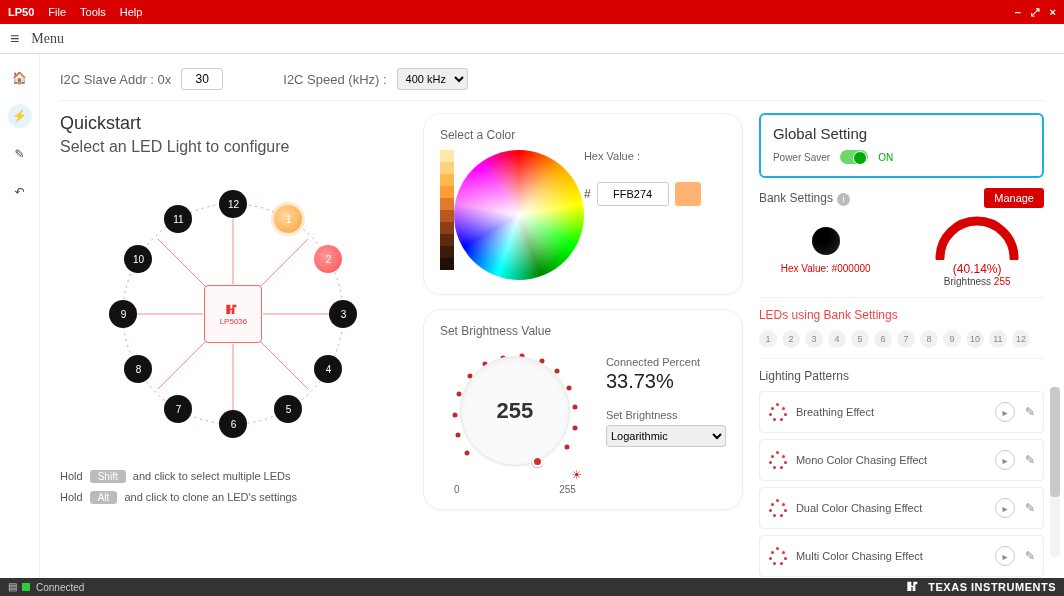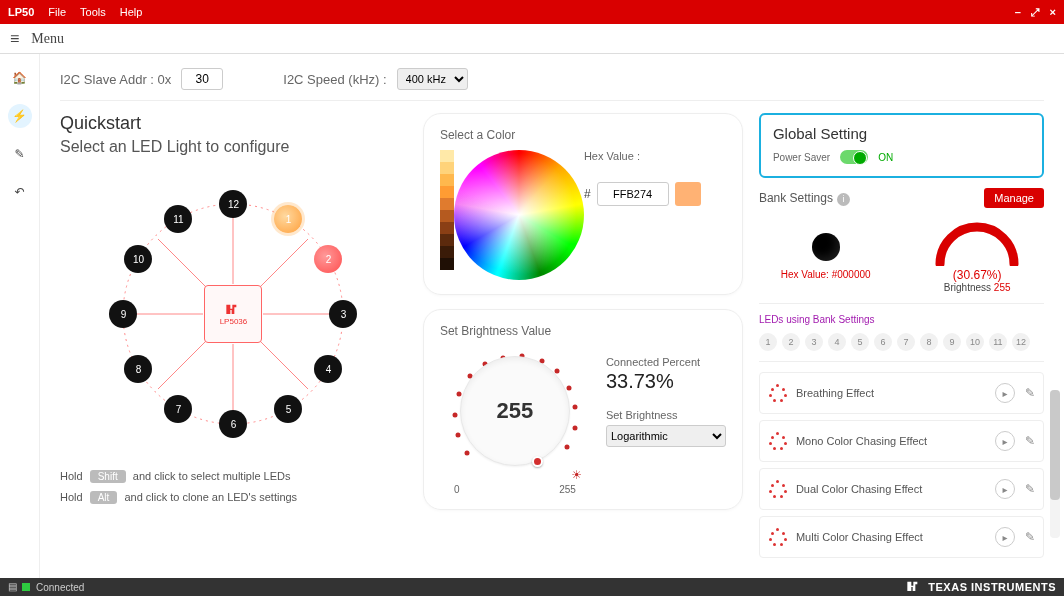--- a/index.html
+++ b/index.html
@@ -70,35 +70,35 @@
 .bright-info .pct { font-size:20px; color:#222; margin: 2px 0 16px; }
 .bright-info select { width: 120px; height:22px; border:1px solid #ccc; border-radius:3px; font-size:11px; }
 
 .global-box { border:2px solid #1bb0e0; border-radius:6px; padding:10px 12px 12px; margin-bottom: 10px; }
 .global-box h3 { font-size:15px; font-weight:normal; color:#333; margin-bottom:8px; }
 .toggle-row { display:flex; align-items:center; gap:10px; font-size:10px; color:#666;}
 .toggle { width:28px; height:14px; border-radius:8px; background:#6cd96c; position:relative; }
 .toggle::after { content:""; position:absolute; right:1px; top:1px; width:12px; height:12px; border-radius:50%; background:#0a0; border:1px solid #fff;}
 .on-label { color:#0a0; font-size:10px; }
 
-.bank-head { display:flex; justify-content:space-between; align-items:center; margin: 8px 0 6px;}
+.bank-head { display:flex; justify-content:space-between; align-items:center; margin: 8px 0 0;}
 .bank-head .title { font-size:12px; color:#555; }
 .info-icon { display:inline-block; width:13px; height:13px; border-radius:50%; background:#bbb; color:#fff; font-size:9px; text-align:center; line-height:13px; margin-left:4px;}
 .manage-btn { background:#d90000; color:#fff; border:none; border-radius:3px; padding:4px 10px; font-size:11px; cursor:pointer;}
 .bank-body { display:flex; gap:18px; align-items:center; justify-content:space-around; padding: 6px 0 10px; border-bottom:1px solid #eee;}
 .bank-swatch { text-align:center; }
 .bank-swatch .circle { width:28px; height:28px; border-radius:50%; background:#000; margin:0 auto 8px; box-shadow: inset -4px -4px 8px rgba(255,255,255,.1);}
 .bank-swatch .hv { font-size:10px; color:#666;}
 .bank-swatch .hv span { color:#d00; }
 .gauge { text-align:center; font-size:10px; }
 .gauge svg { display:block; margin:0 auto 2px;}
 .gauge .pct { color:#d00; font-size:12px;}
 
 .leds-bank { padding: 10px 0; border-bottom:1px solid #eee;}
-.leds-bank .title { font-size:10px; color:#a21caf; margin-bottom:8px;}
+.leds-bank .title { font-size:12px; color:#ef4444; margin-bottom:8px;}
 .led-pills { display:flex; gap:5px; flex-wrap:wrap;}
 .led-pills span { width:18px; height:18px; border-radius:50%; background:#f1f1f1; color:#888; font-size:9px; display:flex; align-items:center; justify-content:center; cursor:pointer;}
 
 .patterns { padding-top:10px; position:relative;}
 .patterns .title { font-size:12px; color:#555; margin-bottom:8px;}
 .pattern-list { display:flex; flex-direction:column; gap:6px; max-height: 166px; }
 .pattern-item { display:flex; align-items:center; gap:10px; padding:10px 8px; border:1px solid #eee; border-radius:4px;}
 .pattern-item .dots { width:18px; height:18px; position:relative;}
 .pattern-item .dots span{position:absolute;width:3px;height:3px;background:#d33;border-radius:50%;}
 .pattern-item .name { flex:1; font-size:11px; color:#555;}
@@ -294,21 +294,21 @@
         <div class="bank-body">
           <div class="bank-swatch">
             <div class="circle"></div>
             <div class="hv"><span>Hex Value: #</span><span>000000</span></div>
           </div>
           <div class="gauge">
             <svg width="90" height="46" viewBox="0 0 90 46">
               <path d="M8 44 A37 37 0 0 1 82 44" stroke="#eee" stroke-width="9" fill="none"></path>
               <path d="M8 44 A37 37 0 0 1 82 44" stroke="#d90000" stroke-width="9" fill="none" stroke-linecap="round"></path>
             </svg>
-            <div class="pct">(30.67%)</div>
+            <div class="pct">(40.14%)</div>
             <div><span>Brightness</span> <span style="color:#d00">255</span></div>
           </div>
         </div>
 
         <div class="leds-bank">
           <div class="title">LEDs using Bank Settings</div>
           <div class="led-pills">
             <span>1</span>
             <span>2</span>
             <span>3</span>
@@ -318,20 +318,21 @@
             <span>7</span>
             <span>8</span>
             <span>9</span>
             <span>10</span>
             <span>11</span>
             <span>12</span>
           </div>
         </div>
 
         <div class="patterns">
+          <div class="title">Lighting Patterns</div>
           <div class="pattern-list">
             <div class="pattern-item">
               <div class="dots">
                   <span style="left:8px;top:0"></span>
                   <span style="left:14px;top:4px"></span>
                   <span style="left:16px;top:10px"></span>
                   <span style="left:12px;top:15px"></span>
                   <span style="left:5px;top:15px"></span>
                   <span style="left:1px;top:10px"></span>
                   <span style="left:3px;top:4px"></span>

